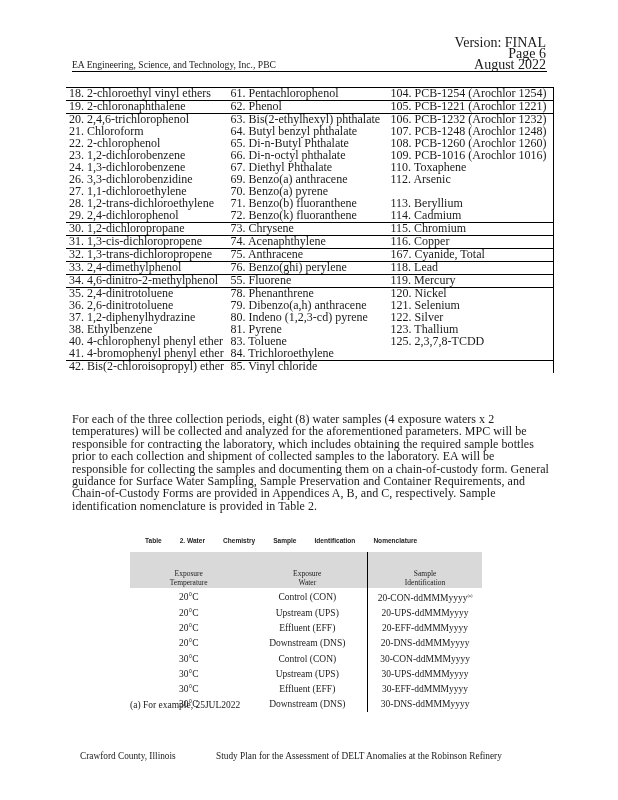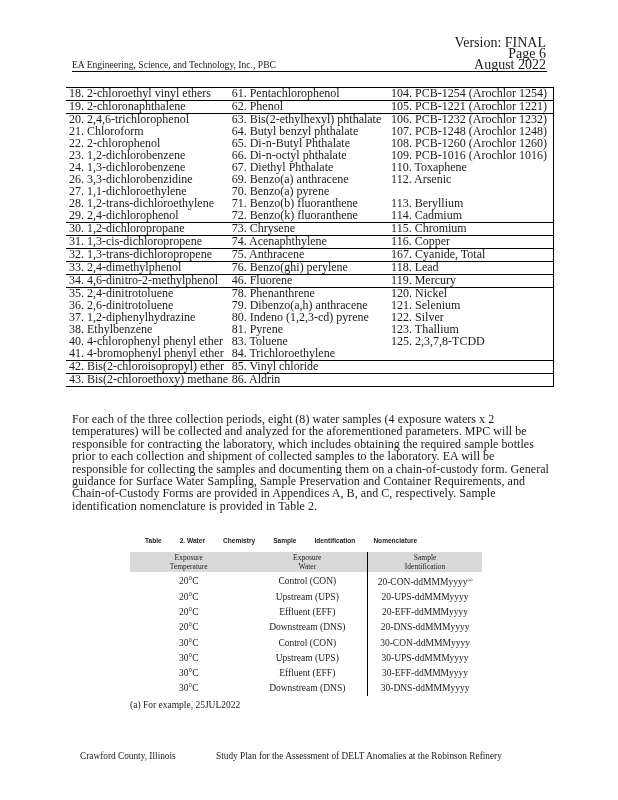--- a/index.html
+++ b/index.html
@@ -44,21 +44,21 @@
       font-size: 8px; font-weight: bold; transform: scaleX(0.82); transform-origin: left top;
       white-space: nowrap; color: #222;
     }
     .t2cap span { margin-right: 22px; }
     .t2 {
       position: absolute; left: 130px; top: 552px; width: 352px;
       border-collapse: collapse; font-size: 9.5px;
     }
     .t2 th {
       background: #d9d9d9; font-weight: normal; font-size: 7.5px; line-height: 9px;
-      padding: 1px 0 1px 0; text-align: center; color: #222;
+      padding: 17px 0 1px 0; text-align: center; color: #222;
     }
     .t2 td { text-align: center; padding: 0; height: 15.2px; line-height: 15px; white-space: nowrap; }
     .t2 .col1 { width: 118px; }
     .t2 .col2 { width: 120px; }
     .t2 .col3 { width: 114px; border-left: 1px solid #000; }
     .t2 sup { font-size: 4.5px; vertical-align: 4px; }
     .t2note {
       position: absolute; left: 130px; top: 700px; font-size: 9.5px; text-align: right;
     }
 
@@ -148,21 +148,21 @@
         <td class="c2">75. Anthracene</td>
         <td class="c3">167. Cyanide, Total</td>
       </tr>
       <tr class="bt">
         <td class="c1">33. 2,4-dimethylphenol</td>
         <td class="c2">76. Benzo(ghi) perylene</td>
         <td class="c3">118. Lead</td>
       </tr>
       <tr class="bt">
         <td class="c1">34. 4,6-dinitro-2-methylphenol</td>
-        <td class="c2">46. Fluorene</td>
+        <td class="c2">55. Fluorene</td>
         <td class="c3">119. Mercury</td>
       </tr>
       <tr class="bt">
         <td class="c1">35. 2,4-dinitrotoluene</td>
         <td class="c2">78. Phenanthrene</td>
         <td class="c3">120. Nickel</td>
       </tr>
       <tr>
         <td class="c1">36. 2,6-dinitrotoluene</td>
         <td class="c2">79. Dibenzo(a,h) anthracene</td>
@@ -184,25 +184,20 @@
         <td class="c3">125. 2,3,7,8-TCDD</td>
       </tr>
       <tr>
         <td class="c1">41. 4-bromophenyl phenyl ether</td>
         <td class="c2">84. Trichloroethylene</td>
         <td class="c3"></td>
       </tr>
       <tr class="bt">
         <td class="c1">42. Bis(2-chloroisopropyl) ether</td>
         <td class="c2">85. Vinyl chloride</td>
-        <td class="c3"></td>
-      </tr>
-      <tr class="bt bb">
-        <td class="c1">43. Bis(2-chloroethoxy) methane</td>
-        <td class="c2">86. Aldrin</td>
         <td class="c3"></td>
       </tr>
     </tbody>
 </table>
 
 <div class="para">For each of the three collection periods, eight (8) water samples (4 exposure waters x 2 temperatures) will be collected and analyzed for the aforementioned parameters. MPC will be responsible for contracting the laboratory, which includes obtaining the required sample bottles prior to each collection and shipment of collected samples to the laboratory. EA will be responsible for collecting the samples and documenting them on a chain-of-custody form. General guidance for Surface Water Sampling, Sample Preservation and Container Requirements, and Chain-of-Custody Forms are provided in Appendices A, B, and C, respectively. Sample identification nomenclature is provided in Table 2.</div>
 
 <div class="t2cap">
   <span>Table</span><span>2. Water</span><span>Chemistry</span><span>Sample</span><span>Identification</span><span>Nomenclature</span>
 </div>

